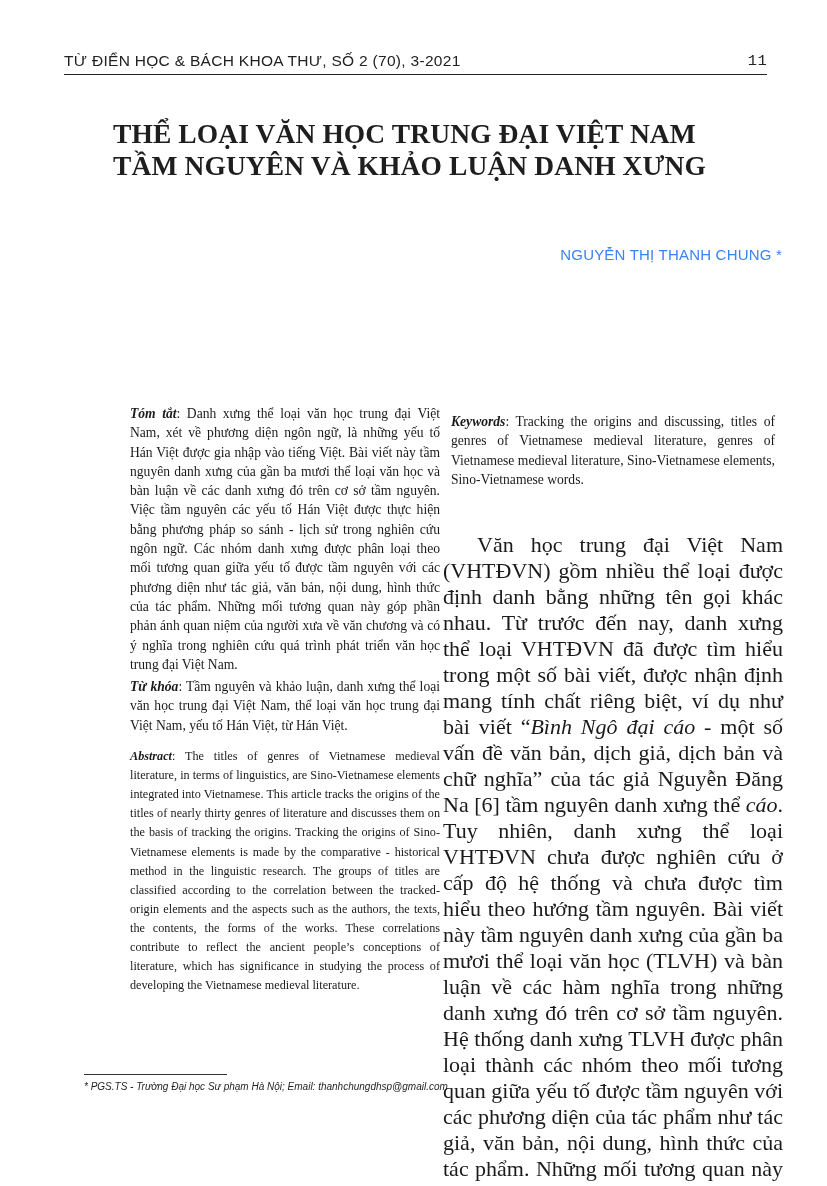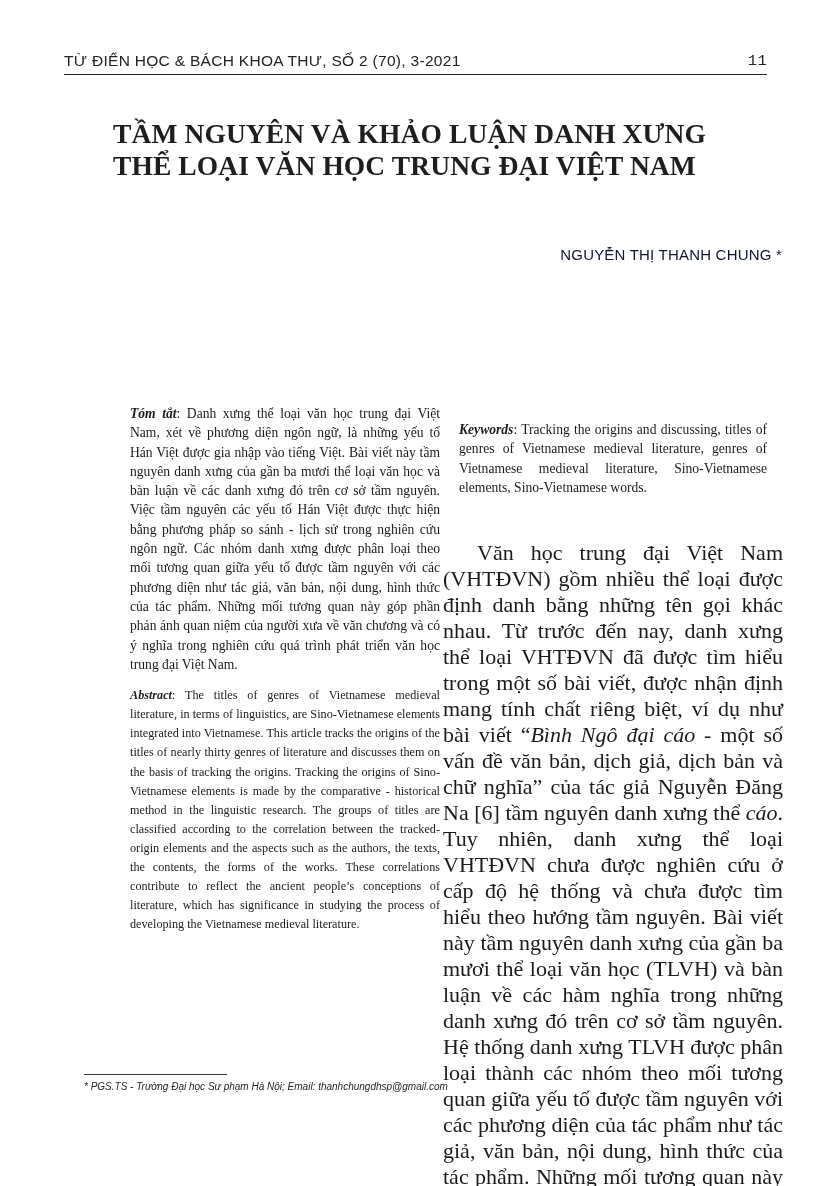--- a/index.html
+++ b/index.html
@@ -23,37 +23,37 @@
     .title {
       position: absolute; left: 113px; top: 118px; width: 640px;
       font-family: "Liberation Serif", "DejaVu Serif", serif;
       font-weight: bold; font-size: 27.5px; line-height: 32px; color: #1e1e1e;
       letter-spacing: 0.1px;
     }
     .title div { white-space: nowrap; }
     .author {
       position: absolute; right: 45px; top: 246px;
       font-family: "Liberation Sans", "DejaVu Sans", sans-serif;
-      font-size: 15px; color: #0f172a; letter-spacing: 0.2px;
+      font-size: 15px; color: #3b82f6; letter-spacing: 0.2px;
     }
     .col-left {
       position: absolute; left: 130px; top: 404px; width: 310px;
       font-size: 13.6px; line-height: 19.3px; text-align: justify;
     }
     .col-left p { margin: 0 0 3px 0; text-indent: 0; }
     .col-left p.abstract-en {
       font-size: 12.2px; line-height: 19.1px; margin-top: 12px;
     }
     .label { font-weight: bold; font-style: italic; }
     .col-right {
       position: absolute; left: 443px; top: 404px; width: 340px;
       text-align: justify;
     }
     .keywords {
-      font-size: 13.6px; line-height: 19.4px; margin: 16px;
+      font-size: 13.6px; line-height: 19.4px; margin: 8px;
     }
     .body-text {
       margin: 42px 0 0 0;
       font-size: 22px; line-height: 26.0px; text-indent: 34px;
     }
     .body-text i { font-style: italic; }
     .footnote-rule {
       position: absolute; left: 84px; top: 1074px; width: 143px;
       border-top: 1px solid #333;
     }
@@ -65,28 +65,29 @@
   </style>
 </head>
 <body>
 
 <div class="running-header">
   <span class="journal">TỪ ĐIỂN HỌC &amp; BÁCH KHOA THƯ, SỐ 2 (70), 3-2021</span>
   <span class="page-num">11</span>
 </div>
 
 <div class="title">
+  <div>THỂ LOẠI VĂN HỌC TRUNG ĐẠI VIỆT NAM</div>
   <div>TẦM NGUYÊN VÀ KHẢO LUẬN DANH XƯNG</div>
-  <div>THỂ LOẠI VĂN HỌC TRUNG ĐẠI VIỆT NAM</div>
 </div>
 
 <div class="author">NGUYỄN THỊ THANH CHUNG *</div>
 
 <div class="col-left">
   <p><span class="label">Tóm tắt</span><span>: Danh xưng thể loại văn học trung đại Việt Nam, xét về phương diện ngôn ngữ, là những yếu tố Hán Việt được gia nhập vào tiếng Việt. Bài viết này tầm nguyên danh xưng của gần ba mươi thể loại văn học và bàn luận về các danh xưng đó trên cơ sở tầm nguyên. Việc tầm nguyên các yếu tố Hán Việt được thực hiện bằng phương pháp so sánh - lịch sử trong nghiên cứu ngôn ngữ. Các nhóm danh xưng được phân loại theo mối tương quan giữa yếu tố được tầm nguyên với các phương diện như tác giả, văn bản, nội dung, hình thức của tác phẩm. Những mối tương quan này góp phần phản ánh quan niệm của người xưa về văn chương và có ý nghĩa trong nghiên cứu quá trình phát triển văn học trung đại Việt Nam.</span></p>
+  <p><span class="label">Từ khóa</span><span>: Tầm nguyên và khảo luận, danh xưng thể loại văn học trung đại Việt Nam, thể loại văn học trung đại Việt Nam, yếu tố Hán Việt, từ Hán Việt.</span></p>
   <p class="abstract-en"><span class="label">Abstract</span><span>: The titles of genres of Vietnamese medieval literature, in terms of linguistics, are Sino-Vietnamese elements integrated into Vietnamese. This article tracks the origins of the titles of nearly thirty genres of literature and discusses them on the basis of tracking the origins. Tracking the origins of Sino-Vietnamese elements is made by the comparative - historical method in the linguistic research. The groups of titles are classified according to the correlation between the tracked-origin elements and the aspects such as the authors, the texts, the contents, the forms of the works. These correlations contribute to reflect the ancient people’s conceptions of literature, which has significance in studying the process of developing the Vietnamese medieval literature.</span></p>
 </div>
 
 <div class="col-right">
   <p class="keywords"><span class="label">Keywords</span><span>: Tracking the origins and discussing, titles of genres of Vietnamese medieval literature, genres of Vietnamese medieval literature, Sino-Vietnamese elements, Sino-Vietnamese words.</span></p>
   <p class="body-text"><span>Văn học trung đại Việt Nam (VHTĐVN) gồm nhiều thể loại được định danh bằng những tên gọi khác nhau. Từ trước đến nay, danh xưng thể loại VHTĐVN đã được tìm hiểu trong một số bài viết, được nhận định mang tính chất riêng biệt, ví dụ như bài viết “</span><i>Bình Ngô đại cáo</i><span> - một số vấn đề văn bản, dịch giả, dịch bản và chữ nghĩa” của tác giả Nguyễn Đăng Na [6] tầm nguyên danh xưng thể </span><i>cáo</i><span>. Tuy nhiên, danh xưng thể loại VHTĐVN chưa được nghiên cứu ở cấp độ hệ thống và chưa được tìm hiểu theo hướng tầm nguyên. Bài viết này tầm nguyên danh xưng của gần ba mươi thể loại văn học (TLVH) và bàn luận về các hàm nghĩa trong những danh xưng đó trên cơ sở tầm nguyên. Hệ thống danh xưng TLVH được phân loại thành các nhóm theo mối tương quan giữa yếu tố được tầm nguyên với các phương diện của tác phẩm như tác giả, văn bản, nội dung, hình thức của tác phẩm. Những mối tương quan này phản ánh quan niệm của người xưa về văn chương, góp phần làm</span></p>
 </div>
 
 <div class="footnote-rule"></div>
 <div class="footnote">* PGS.TS - Trường Đại học Sư phạm Hà Nội; Email: thanhchungdhsp@gmail.com</div>

